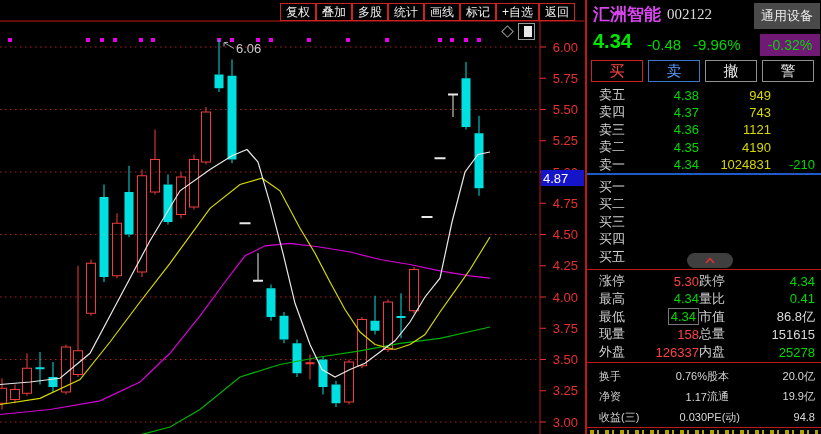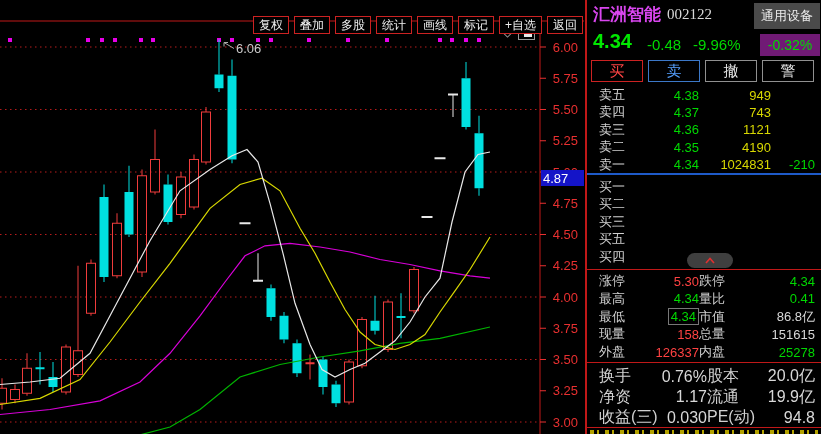--- a/index.html
+++ b/index.html
@@ -2,22 +2,22 @@
 <html><head>
 <meta charset="utf-8">
 <style>
   html,body{margin:0;padding:0;background:#000;}
   *{box-sizing:border-box;}
   .app{position:relative;width:821px;height:434px;background:#000;overflow:hidden;
        font-family:"Liberation Sans","DejaVu Sans",sans-serif;}
   
   .chart-region{position:absolute;left:0;top:0;width:585px;height:434px;}
   #chart-svg{position:absolute;left:0;top:0;}
-  .toolbar{position:absolute;left:0;top:14px;width:585px;height:21px;display:flex;
-           justify-content:flex-end;align-items:center;gap:5px;padding-right:2px;z-index:5;}
+  .toolbar{position:absolute;left:0;top:1px;width:585px;height:21px;display:flex;
+           justify-content:flex-end;align-items:center;padding-right:10px;z-index:5;}
   .tb-btn{border:1px solid #cc2222;color:#f0f0f0;font-size:12px;line-height:14px;
           padding:1px 5px;background:#000;cursor:pointer;white-space:nowrap;}
   .chart-icons{position:absolute;left:503px;top:23px;display:flex;align-items:center;gap:6px;z-index:4;}
   .diamond{width:9px;height:9px;border:1px solid #999;transform:rotate(45deg);}
   .layout-ico{width:17px;height:17px;border:1px solid #999;position:relative;}
   .layout-ico .fill{position:absolute;right:2px;top:2px;bottom:2px;width:8px;background:#e8e8e8;}
   
   .panel{position:absolute;left:585px;top:0;width:236px;height:434px;background:#000;
          border-left:2px solid #c01818;}
   .q-header{position:absolute;left:0;top:0;width:100%;height:58px;}
@@ -44,21 +44,21 @@
   .b-row .vol{text-align:right;color:#d8d800;}
   .b-row .ext{text-align:right;color:#00d800;}
   .blue-line{position:absolute;left:0;top:173px;width:100%;height:2px;background:#1e5ac8;}
   .pill{position:absolute;left:100px;top:253px;width:46px;height:15px;background:#3f3f3f;
         border-radius:8px;display:flex;align-items:center;justify-content:center;cursor:pointer;}
   .red-sep{position:absolute;left:0;width:100%;height:1px;background:#c01818;}
   .stats{position:absolute;left:0;width:100%;}
   .s-row{display:grid;grid-template-columns:44px 56px 50px 1fr;height:17.8px;align-items:center;
          padding:0 6px 0 12px;font-size:13px;}
   .s2-row{display:grid;grid-template-columns:62px 46px 58px 1fr;height:20.5px;align-items:center;
-          padding:0 6px 0 12px;font-size:16px;text-decoration:underline;}
+          padding:0 6px 0 12px;font-size:11px;text-decoration:underline;}
   .s-row .lbl,.s2-row .lbl{color:#d0d0d0;}
   .s-row .v,.s2-row .v{text-align:right;}
   .boxed{border:1px solid #787878;padding:0 2px;display:inline-block;}
   .clip-strip{position:absolute;left:3px;top:430px;width:228px;height:4px;opacity:.9;
     background:repeating-linear-gradient(90deg,#c8b400 0 4px,transparent 4px 7px,#c8b400 7px 9px,transparent 9px 15px);}
 </style>
 </head>
 <body>
 
 <div class="app">
@@ -310,27 +310,27 @@
           <span class="vol"></span>
           <span class="ext"></span>
         </div>
         <div class="b-row">
           <span class="lbl">买三</span>
           <span class="pr"></span>
           <span class="vol"></span>
           <span class="ext"></span>
         </div>
         <div class="b-row">
+          <span class="lbl">买四</span>
+          <span class="pr"></span>
+          <span class="vol"></span>
+          <span class="ext"></span>
+        </div>
+        <div class="b-row">
           <span class="lbl">买五</span>
-          <span class="pr"></span>
-          <span class="vol"></span>
-          <span class="ext"></span>
-        </div>
-        <div class="b-row">
-          <span class="lbl">买四</span>
           <span class="pr"></span>
           <span class="vol"></span>
           <span class="ext"></span>
         </div>
       </div>
     <div class="pill">
       <svg width="12" height="7" viewBox="0 0 12 7">
         <polyline points="2,6 6,1.5 10,6" fill="none" stroke="#e03030" stroke-width="1.6"></polyline>
       </svg>
     </div>

